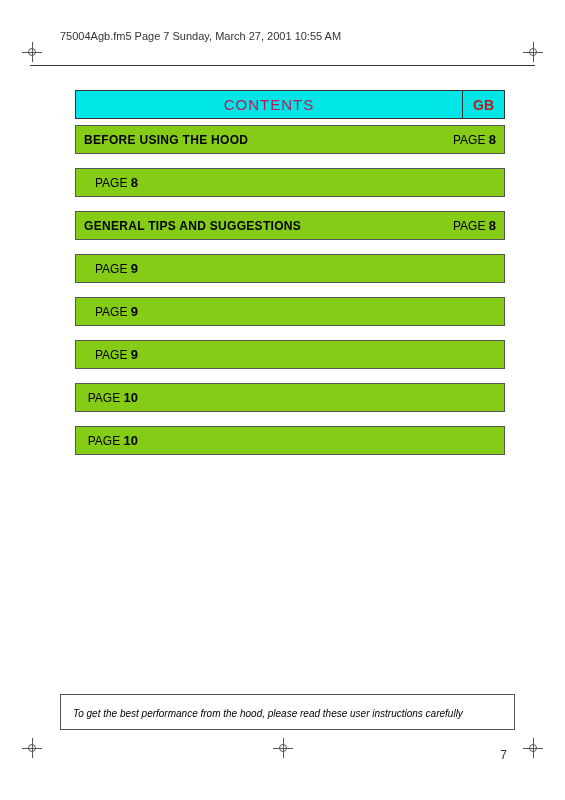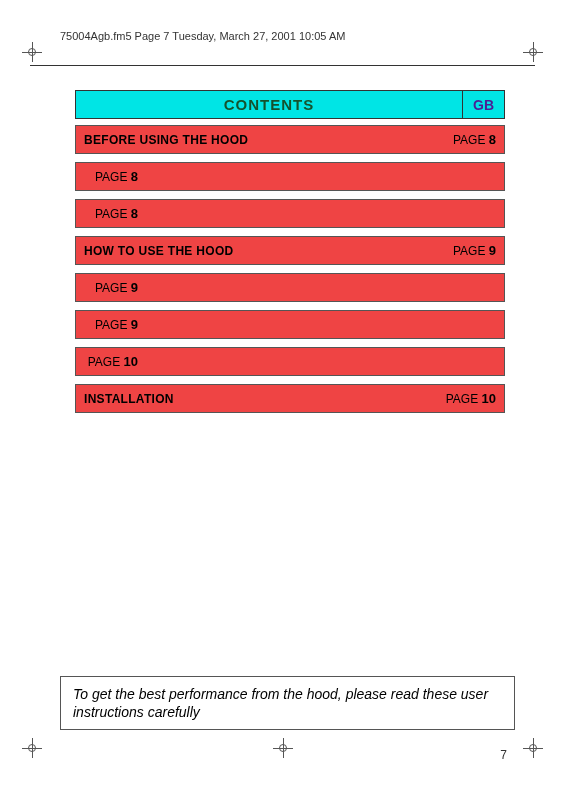--- a/index.html
+++ b/index.html
@@ -99,47 +99,47 @@
       padding: 5px 10px;
       border: 1.5px solid #333;
       border-right: none;
       display: flex;
       align-items: center;
       justify-content: center;
     }
 
     .contents-title-text {
       font-size: 15px;
-      font-weight: 700;
-      color: #14532d;
+      font-weight: 400;
+      color: #be185d;
       letter-spacing: 1px;
     }
 
     .contents-gb-cell {
       background: #00e5e5;
       padding: 5px 10px;
       border: 1.5px solid #333;
       display: flex;
       align-items: center;
       justify-content: center;
       min-width: 40px;
     }
 
     .contents-gb-text {
       font-size: 14px;
       font-weight: 900;
-      color: #4c1d95;
+      color: #b91c1c;
     }
 
     
     .toc-row {
       display: flex;
-      margin-bottom: 8px;
+      margin-bottom: 14px;
       border: 1.5px solid #555;
-      background: #ef4444;
+      background: #84cc16;
     }
 
     .toc-label {
       flex: 1;
       padding: 6px 8px;
       display: flex;
       align-items: center;
     }
 
     .toc-label-text {
@@ -173,21 +173,21 @@
       position: absolute;
       bottom: 70px;
       left: 60px;
       right: 50px;
       border: 1.5px solid #555;
       padding: 8px 12px;
       background: #fff;
     }
 
     .bottom-note-text {
-      font-size: 14px;
+      font-size: 10px;
       color: #000;
       font-style: italic;
     }
 
     
     .page-number {
       position: absolute;
       bottom: 38px;
       right: 58px;
       font-size: 12px;
@@ -211,21 +211,21 @@
 
   <div class="crosshair" style="top:42px;left:22px;">
     <div class="crosshair-circle"></div>
   </div>
 
   <div class="crosshair" style="top:42px;right:22px;">
     <div class="crosshair-circle"></div>
   </div>
 
   <div class="header-bar">
-    <span class="header-filename">75004Agb.fm5  Page 7  Tuesday, March 27, 2001  10:05 AM</span>
+    <span class="header-filename">75004Agb.fm5  Page 7  Sunday, March 27, 2001  10:55 AM</span>
   </div>
 
   <div class="top-divider"></div>
 
   <div class="content-area">
 
     <div class="contents-header">
       <div class="contents-title-cell">
         <span class="contents-title-text">CONTENTS</span>
       </div>
@@ -242,51 +242,48 @@
       <div class="toc-page">
         <span class="toc-page-text">PAGE <span>8</span></span>
       </div>
     </div>
         <div class="toc-row">
       <div class="toc-page">
         <span class="toc-page-text">PAGE <span>8</span></span>
       </div>
     </div>
         <div class="toc-row">
+      <div class="toc-label">
+        <span class="toc-label-text">GENERAL TIPS AND SUGGESTIONS</span>
+      </div>
       <div class="toc-page">
         <span class="toc-page-text">PAGE <span>8</span></span>
       </div>
     </div>
         <div class="toc-row">
-      <div class="toc-label">
-        <span class="toc-label-text">HOW TO USE THE HOOD</span>
-      </div>
       <div class="toc-page">
         <span class="toc-page-text">PAGE <span>9</span></span>
       </div>
     </div>
         <div class="toc-row">
       <div class="toc-page">
         <span class="toc-page-text">PAGE <span>9</span></span>
       </div>
     </div>
         <div class="toc-row">
       <div class="toc-page">
         <span class="toc-page-text">PAGE <span>9</span></span>
       </div>
     </div>
         <div class="toc-row">
       <div class="toc-page">
         <span class="toc-page-text">PAGE <span>10</span></span>
       </div>
     </div>
         <div class="toc-row">
-      <div class="toc-label">
-        <span class="toc-label-text">INSTALLATION</span>
-      </div>
       <div class="toc-page">
         <span class="toc-page-text">PAGE <span>10</span></span>
       </div>
     </div>
       </div>
 
   </div>
 
   <div class="crosshair" style="bottom:42px;left:22px;">
     <div class="crosshair-circle"></div>

